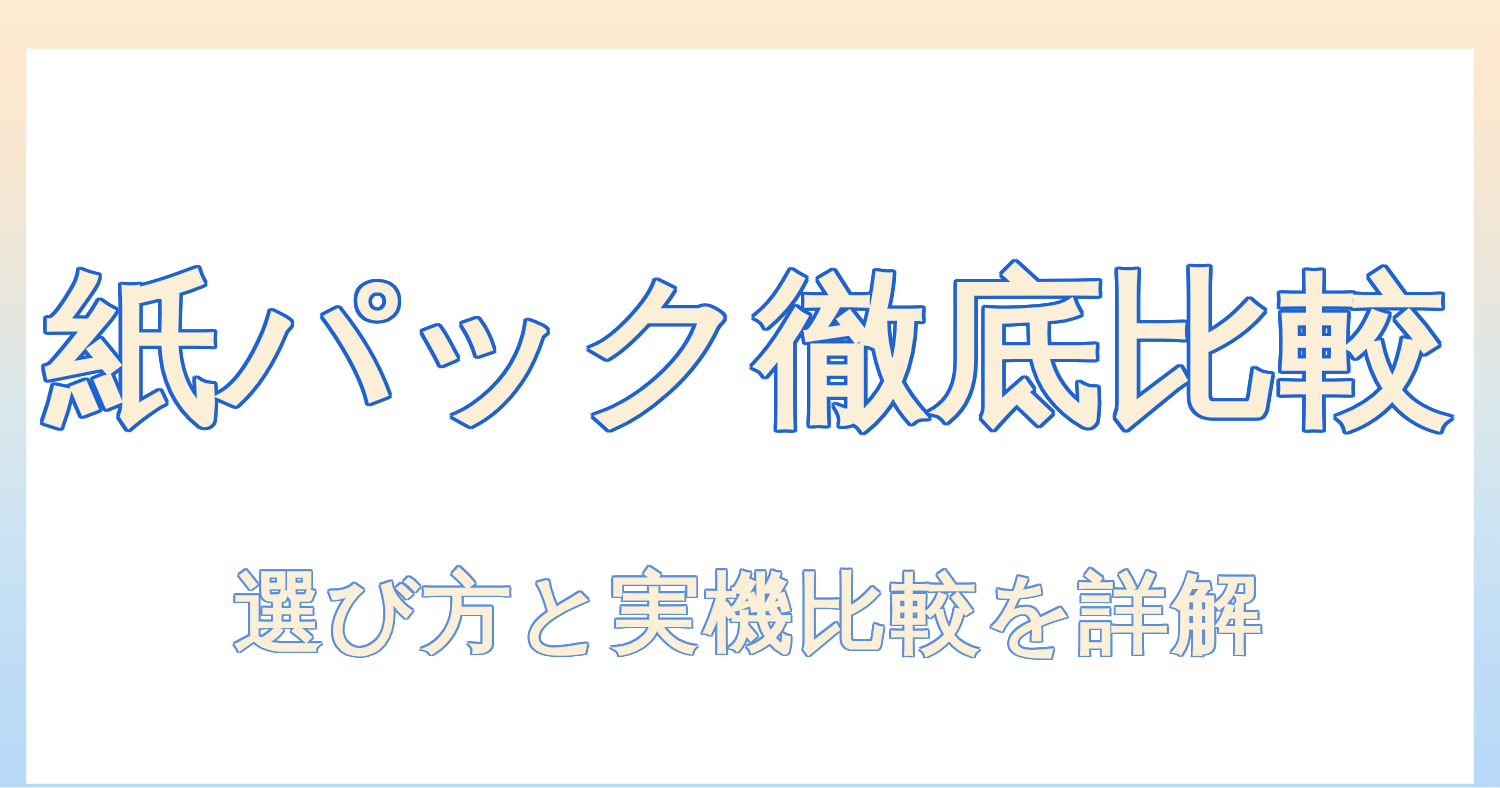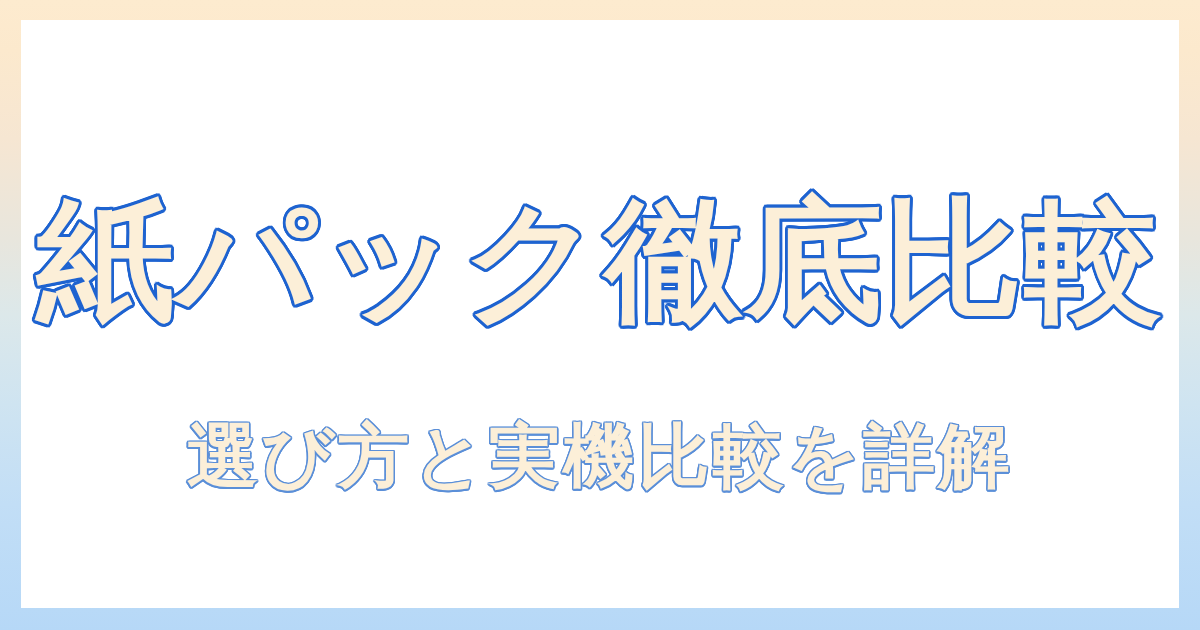--- a/index.html
+++ b/index.html
@@ -38,20 +38,21 @@
   .card {
     position: relative;
     box-sizing: border-box;
     width: 100%;
     height: 100%;
     background: #FFFFFF;
     display: flex;
     flex-direction: column;
     align-items: center;
     justify-content: flex-start;
+    margin-top: 19px;
   }
 
   
   .outlined {
     margin: 0;
     text-align: center;
     white-space: nowrap;
     font-weight: 700;
     font-family: "DejaVu Sans", "Liberation Sans", sans-serif;
     color: #FCEFD8;                 
@@ -97,21 +98,21 @@
   }
 
   
   .subtitle-row {
     position: absolute;
     left: 0;
     right: 0;
     top: 386px;
     height: 100px;
     display: flex;
-    align-items: center;
+    align-items: flex-end;
     justify-content: center;
   }
 
   .subtitle {
     font-size: 70px;
     line-height: 1;
     letter-spacing: 0.045em;
     transform: scaleX(1.02);
     transform-origin: center;
     

